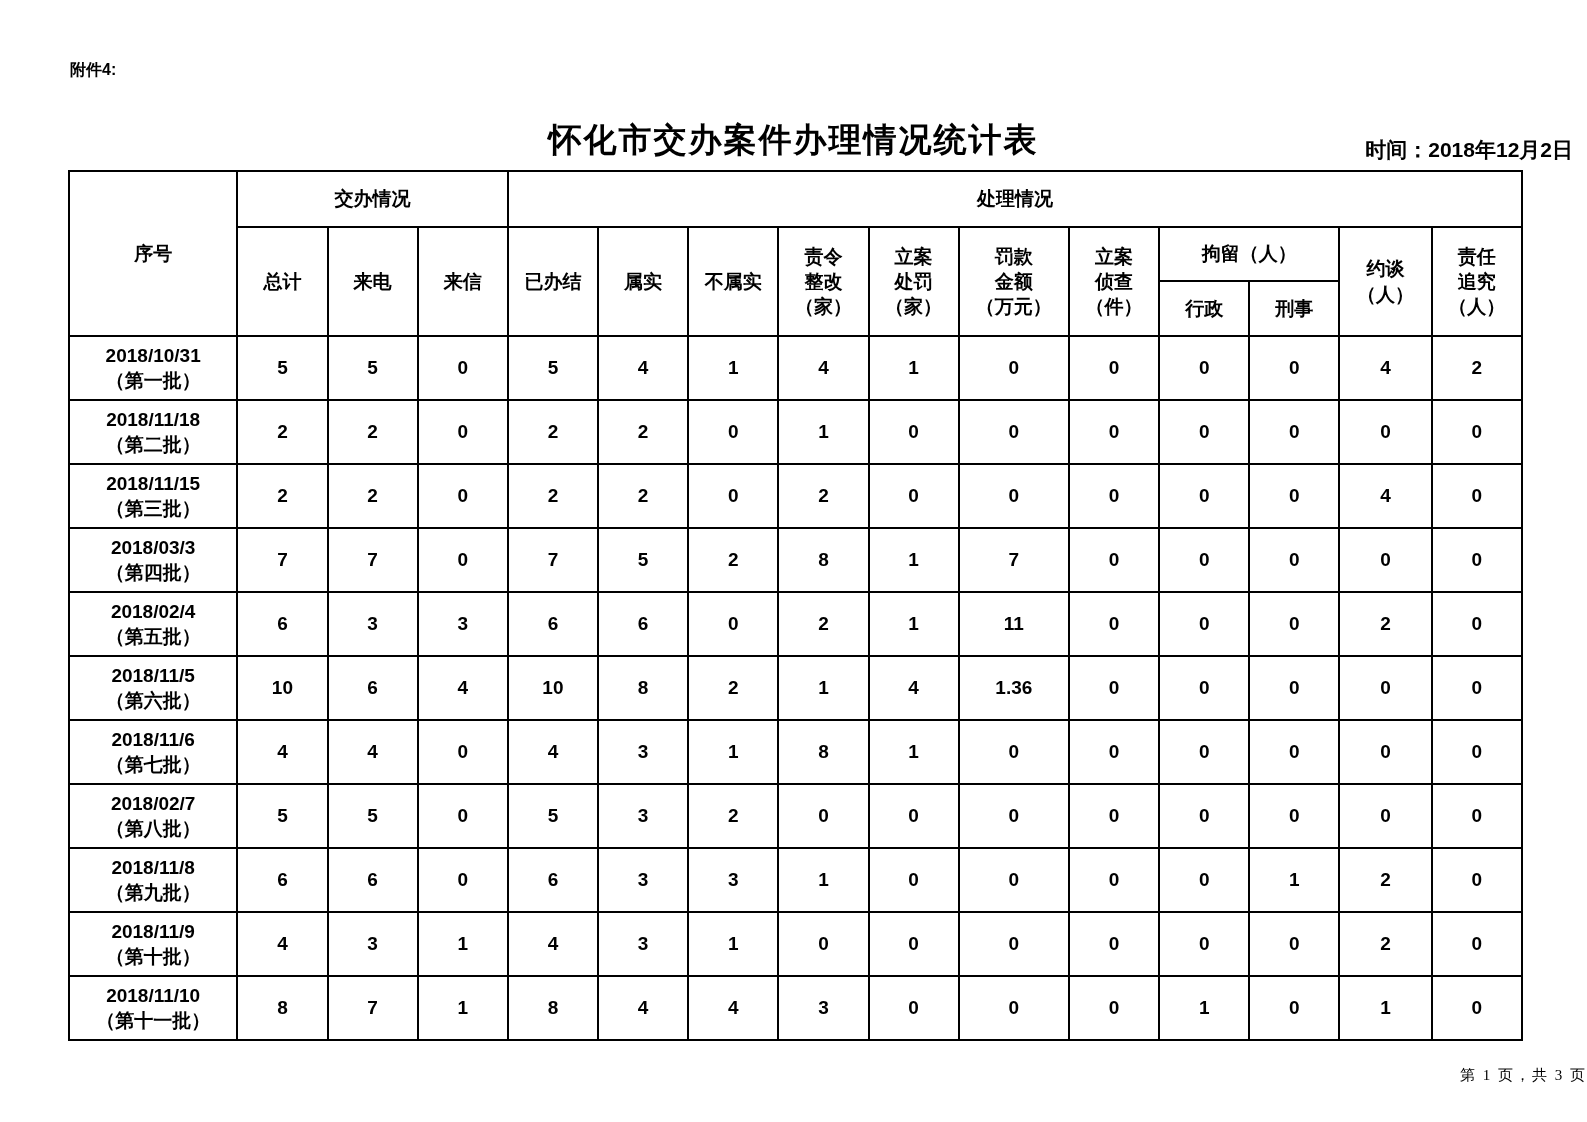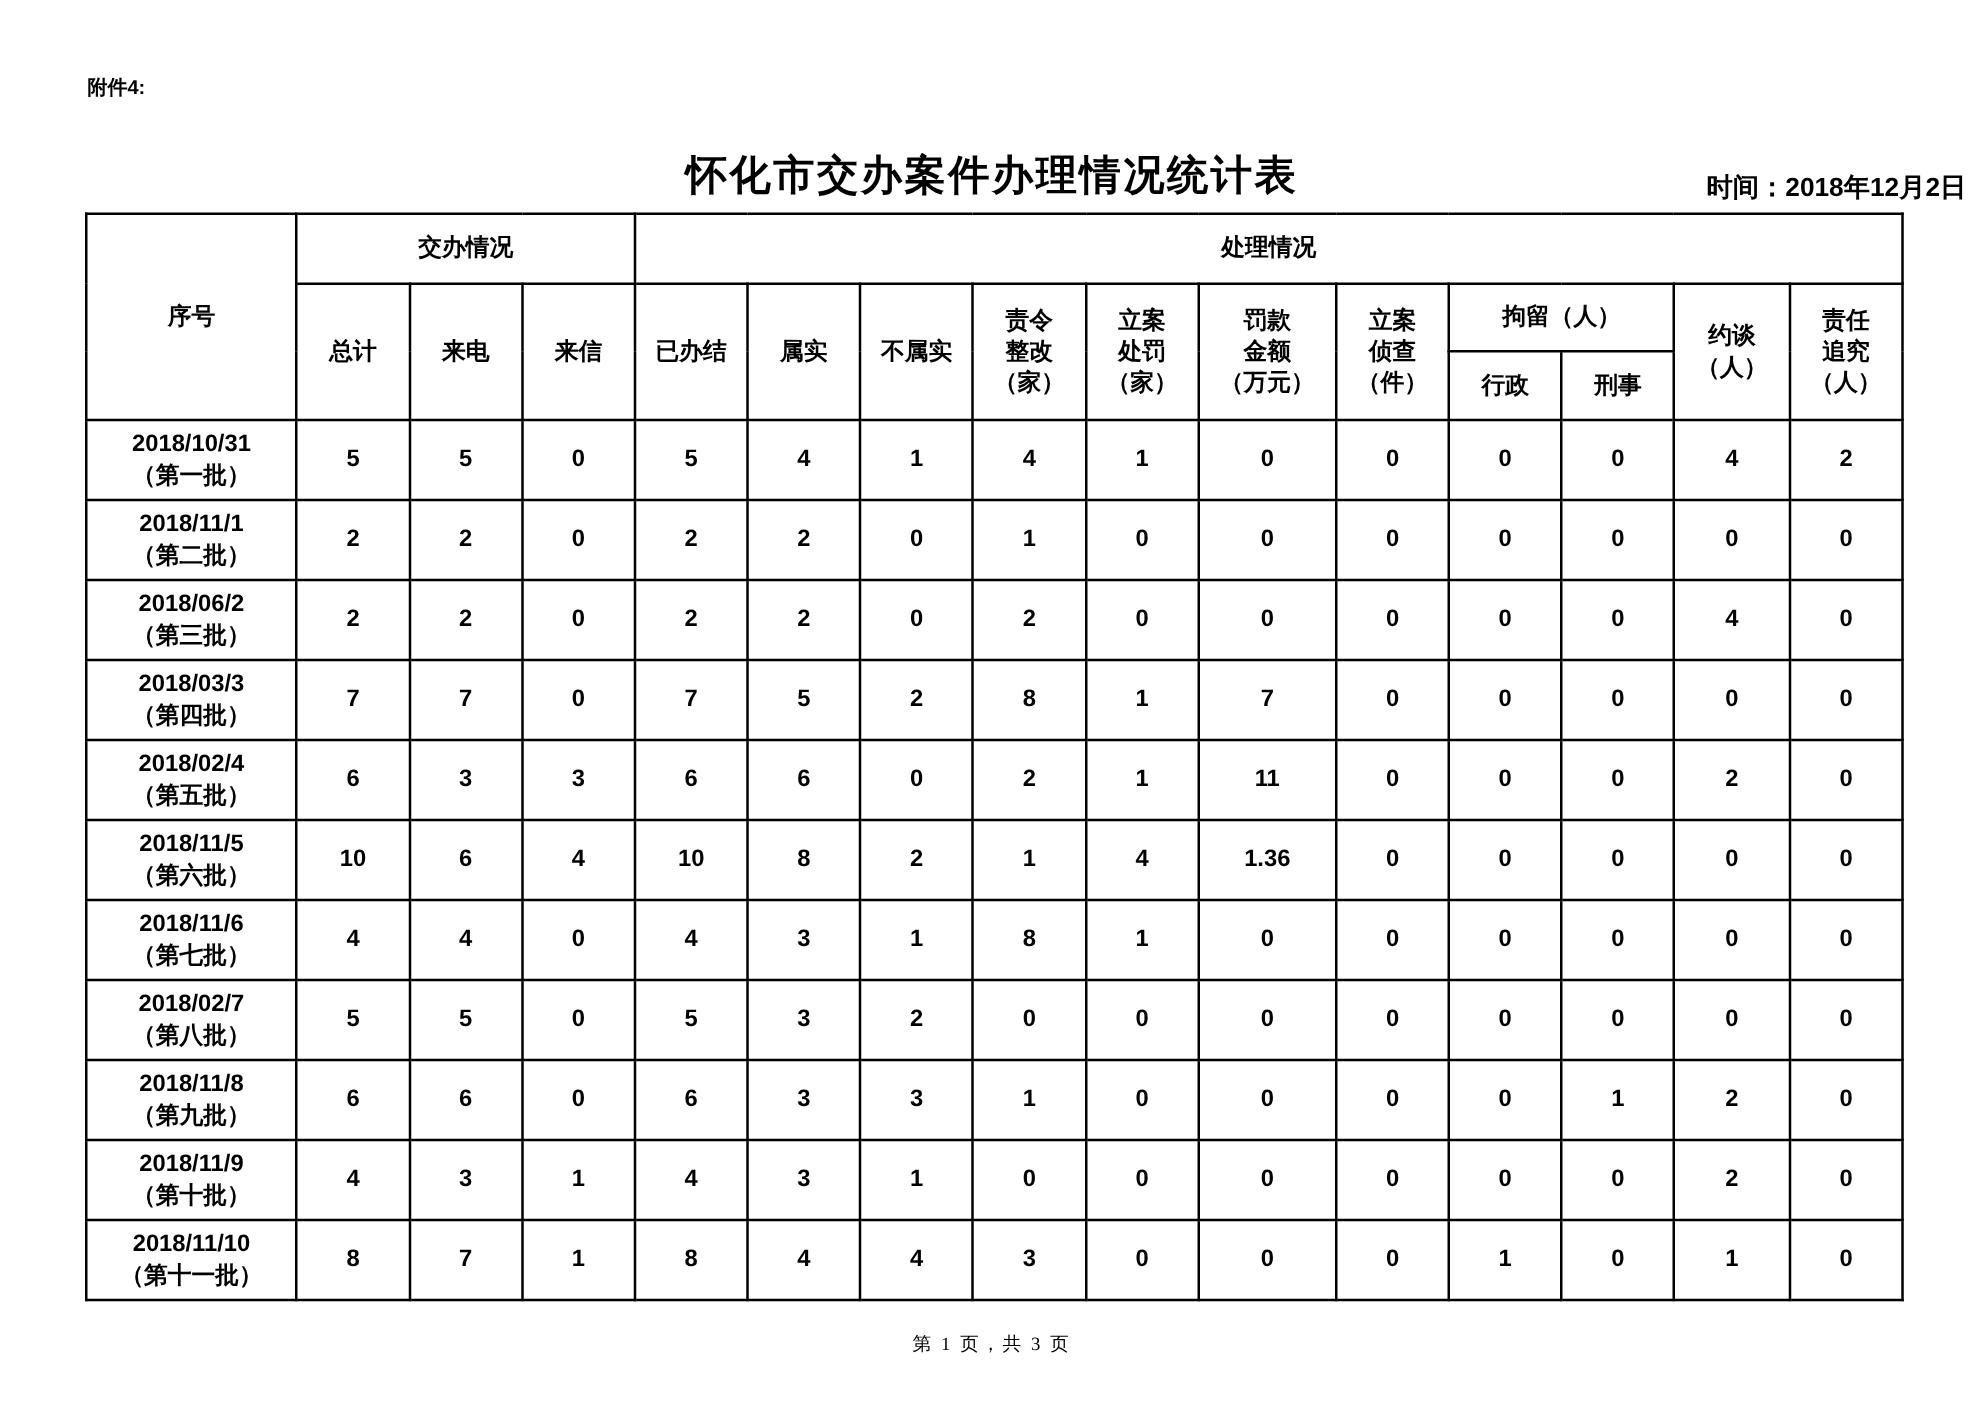--- a/index.html
+++ b/index.html
@@ -43,21 +43,21 @@
     padding: 2px 0;
     overflow: hidden;
   }
   thead tr.hrow1 { height: 56px; }
   thead tr.hrow2 { height: 54px; }
   thead tr.hrow3 { height: 55px; }
   tbody tr { height: 64px; }
   tbody td.row-label { font-size: 19px; margin-left: 40px; }
   .page-footer {
     position: absolute; left: 0; right: 0; top: 1066px;
-    text-align: center;
+    text-align: right;
     font-family: "Liberation Serif", serif;
     font-size: 15px;
     font-weight: normal;
     letter-spacing: 2px;
   }
 </style>
 </head>
 <body>
 
 <div class="attachment">附件4:</div>
@@ -132,39 +132,39 @@
         <td>4</td>
         <td>1</td>
         <td>0</td>
         <td>0</td>
         <td>0</td>
         <td>0</td>
         <td>4</td>
         <td>2</td>
       </tr>
       <tr>
-        <td class="row-label">2018/11/1
+        <td class="row-label">2018/11/18
 （第二批）</td>
         <td>2</td>
         <td>2</td>
         <td>0</td>
         <td>2</td>
         <td>2</td>
         <td>0</td>
         <td>1</td>
         <td>0</td>
         <td>0</td>
         <td>0</td>
         <td>0</td>
         <td>0</td>
         <td>0</td>
         <td>0</td>
       </tr>
       <tr>
-        <td class="row-label">2018/06/2
+        <td class="row-label">2018/11/15
 （第三批）</td>
         <td>2</td>
         <td>2</td>
         <td>0</td>
         <td>2</td>
         <td>2</td>
         <td>0</td>
         <td>2</td>
         <td>0</td>
         <td>0</td>

